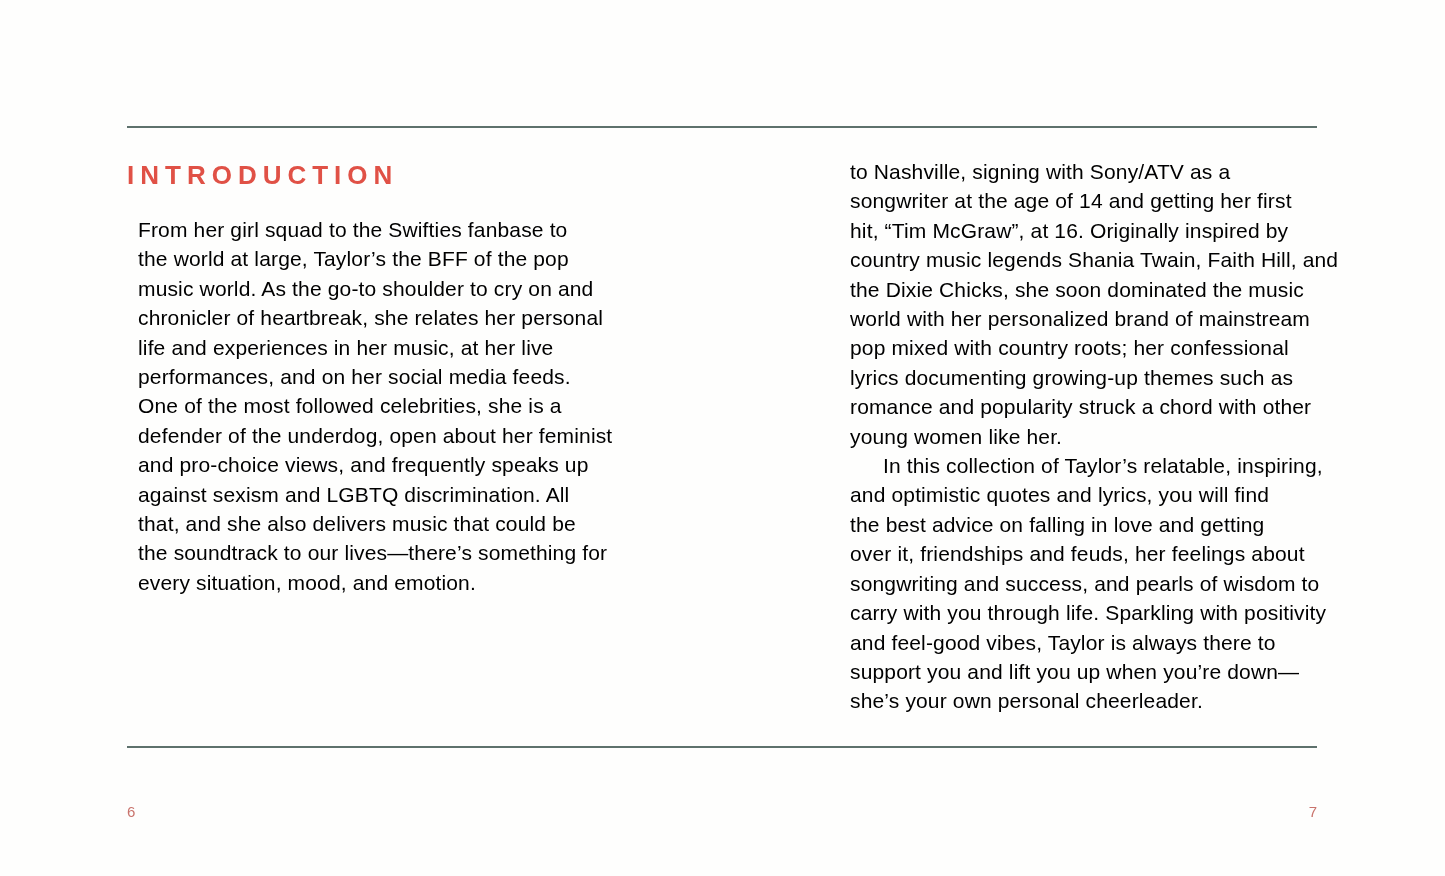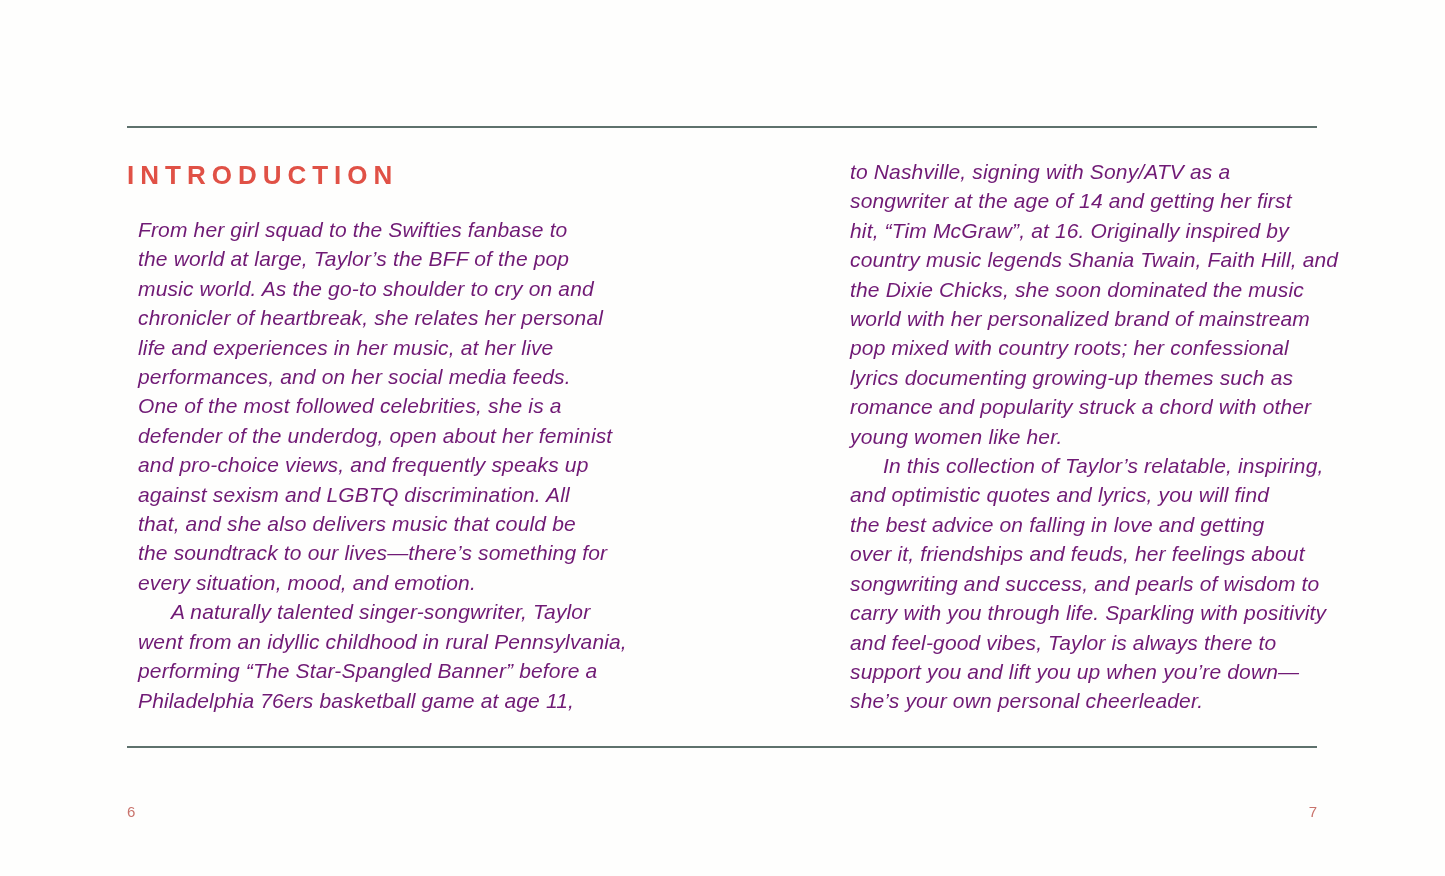--- a/index.html
+++ b/index.html
@@ -33,22 +33,21 @@
     line-height: 28px;
     font-weight: bold;
     letter-spacing: 6px;
     color: #e05146;
   }
   .body-text {
     position: absolute;
     font-size: 21px;
     line-height: 29.4px;
     letter-spacing: 0.15px;
-    color: #701a75;
-    font-style: italic;
+    color: #000000;
   }
   .page-left .body-text {
     left: 138px;
     top: 215px;
     width: 520px;
   }
   .page-right .body-text {
     left: 850px;
     top: 157px;
     width: 510px;
@@ -85,24 +84,20 @@
 chronicler of heartbreak, she relates her personal
 life and experiences in her music, at her live
 performances, and on her social media feeds.
 One of the most followed celebrities, she is a
 defender of the underdog, open about her feminist
 and pro-choice views, and frequently speaks up
 against sexism and LGBTQ discrimination. All
 that, and she also delivers music that could be
 the soundtrack to our lives—there’s something for
 every situation, mood, and emotion.</p>
-      <p class="para indent">A naturally talented singer-songwriter, Taylor
-went from an idyllic childhood in rural Pennsylvania,
-performing “The Star-Spangled Banner” before a
-Philadelphia 76ers basketball game at age 11,</p>
     </div>
   </div>
 
   <div class="page page-right">
     <div class="body-text">
       <p class="para">to Nashville, signing with Sony/ATV as a
 songwriter at the age of 14 and getting her first
 hit, “Tim McGraw”, at 16. Originally inspired by
 country music legends Shania Twain, Faith Hill, and
 the Dixie Chicks, she soon dominated the music

